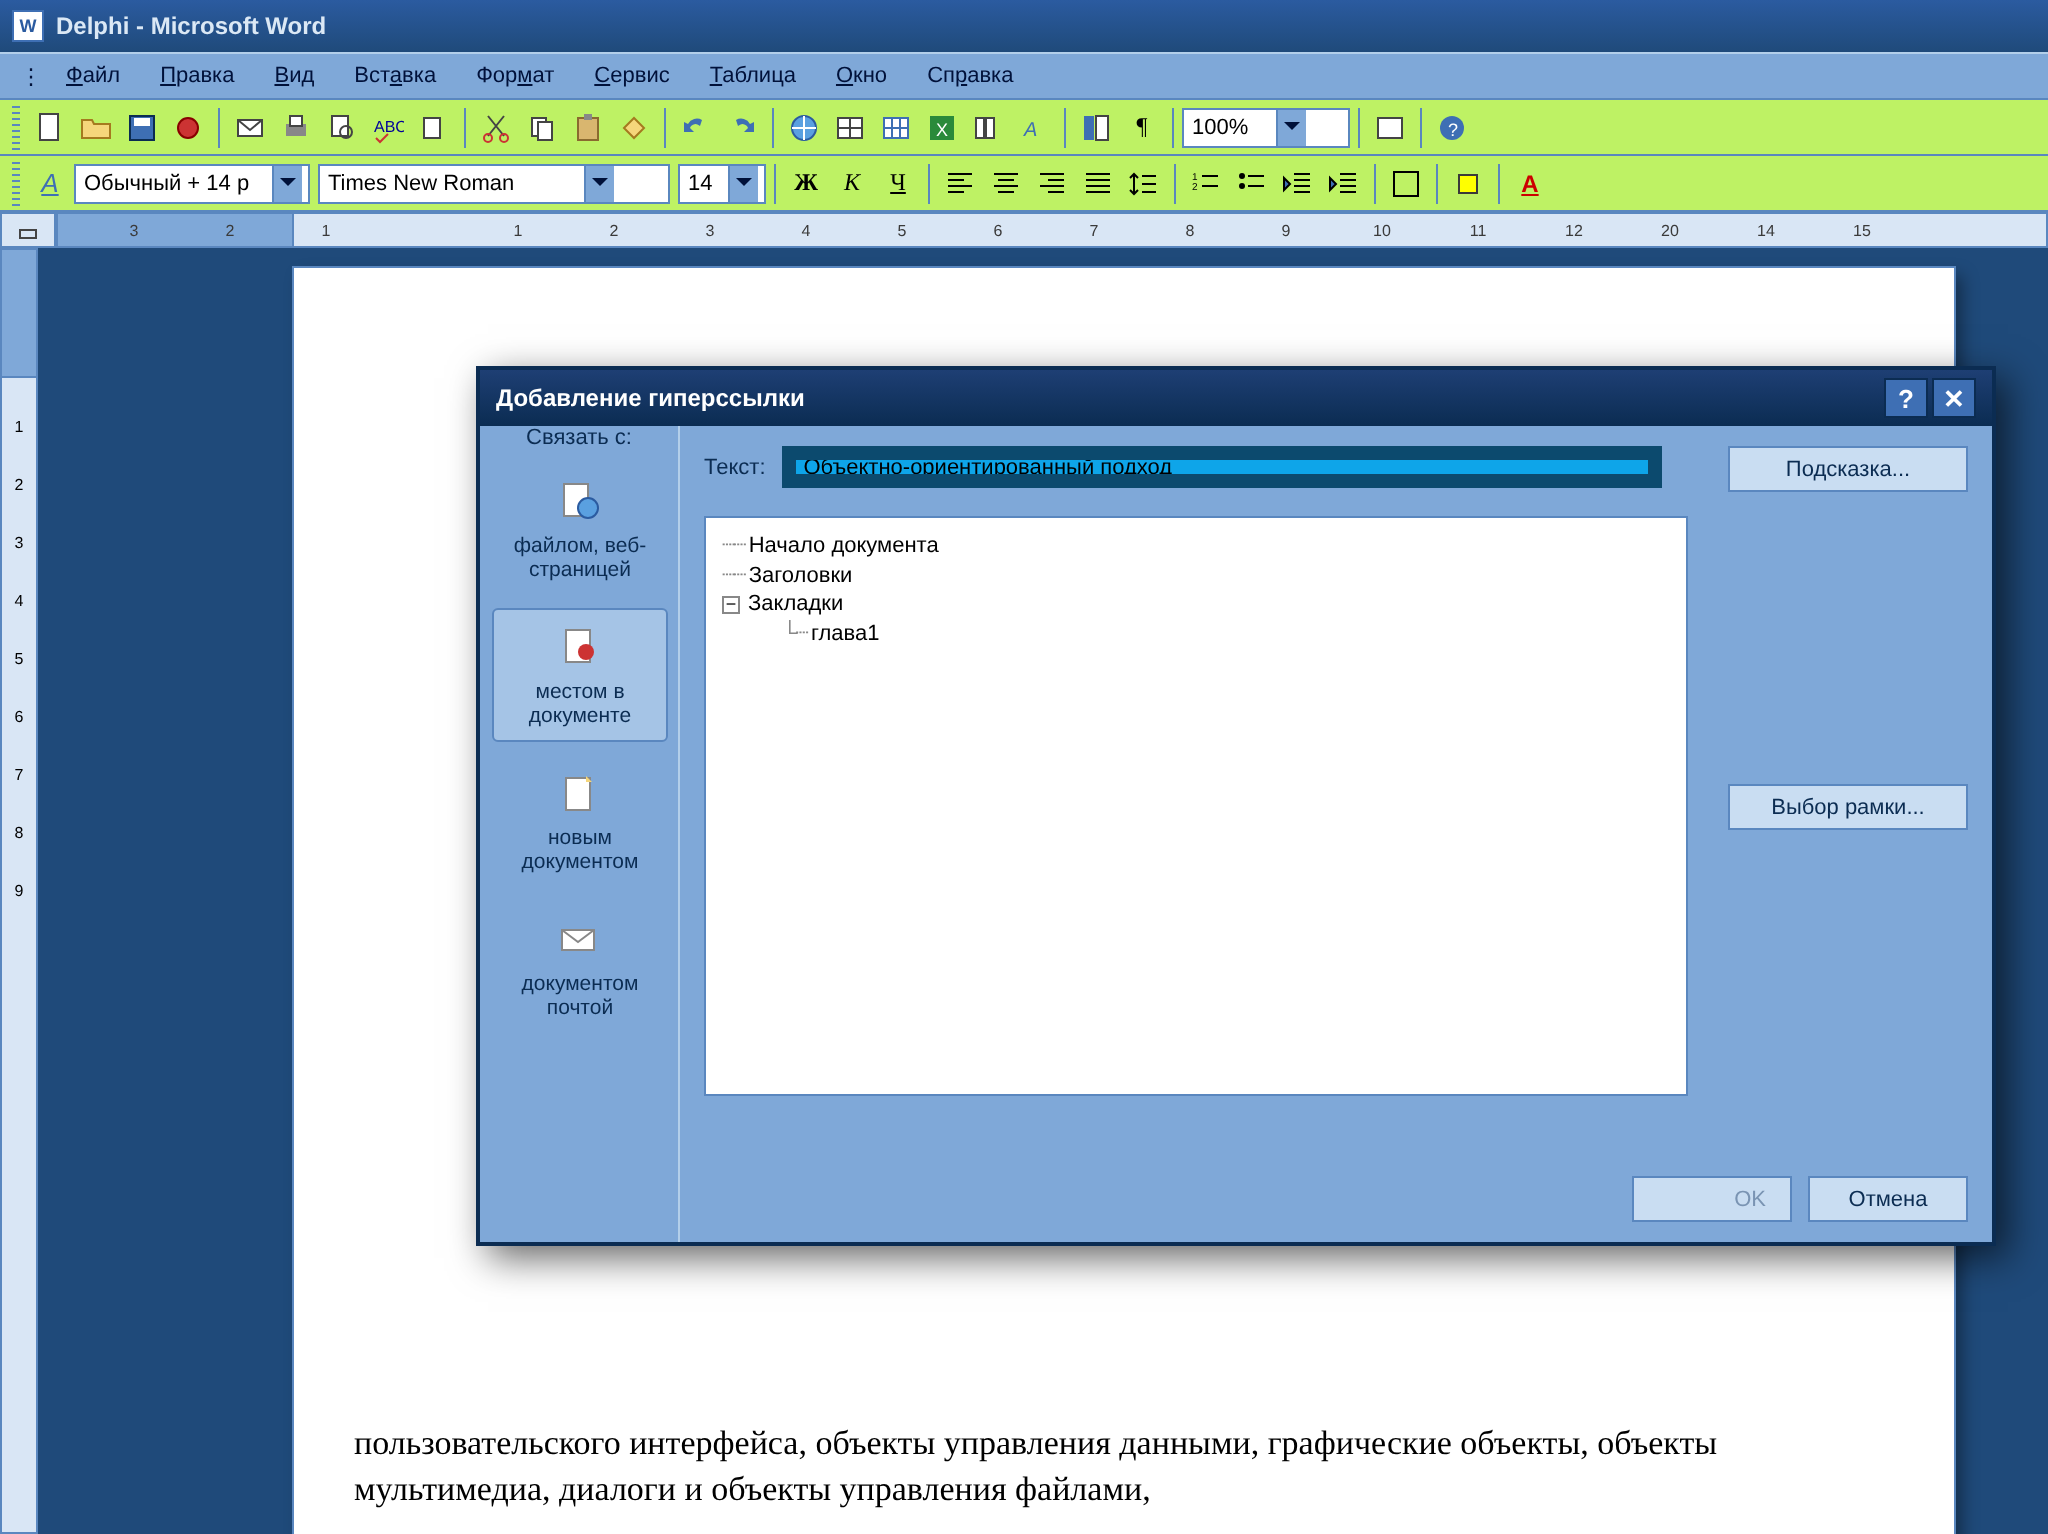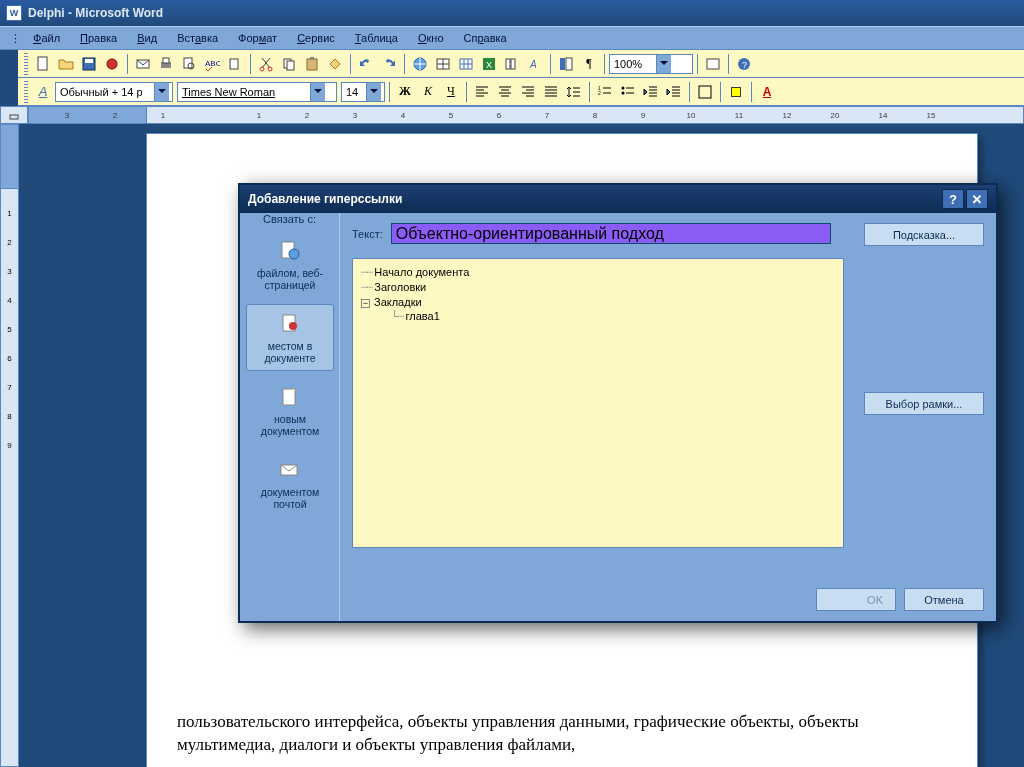--- a/index.html
+++ b/index.html
@@ -4,21 +4,21 @@
 <style>
   html, body { margin:0; padding:0; font-family: Tahoma, Arial, sans-serif; font-size:11px; background:#1f4a7a; width:1024px; height:767px; overflow:hidden; }
   * { box-sizing:border-box; }
   .titlebar { background: linear-gradient(to bottom,#2b5ba0,#1f4a7a); color:#cfdff0; height:26px; display:flex; align-items:center; padding:0 6px; }
   .titlebar .app-icon { width:16px; height:16px; background:#fff; border:1px solid #3e6fb4; margin-right:6px; display:flex; align-items:center; justify-content:center; color:#2b5ba0; font-weight:bold; font-size:9px; }
   .titlebar .title { font-size:12px; color:#dbe8f5; font-weight:bold; }
   .menubar { background:#7fa8d8; border-top:1px solid #b3cfea; border-bottom:1px solid #5a87bf; height:24px; display:flex; align-items:center; padding:0 8px; gap:0; }
   .menubar .menu-item { padding:3px 10px; color:#00113a; cursor:default; }
   .menubar .menu-item u { text-decoration:underline; }
   .menubar .arrow { color:#00113a; padding:0 2px; }
-  .toolbar-row { background:#fef9c3; border-bottom:1px solid #5a87bf; height:28px; display:flex; align-items:center; padding:0 3px; gap:1px; position:relative;margin-left:18px; }
+  .toolbar-row { background:#bef264; border-bottom:1px solid #5a87bf; height:28px; display:flex; align-items:center; padding:0 3px; gap:1px; position:relative; }
   .grip { width:4px; height:22px; background: repeating-linear-gradient(#5a87bf 0 1px, transparent 1px 3px); margin:0 3px; }
   .tbtn { width:22px; height:22px; display:flex; align-items:center; justify-content:center; border:1px solid transparent; border-radius:2px; cursor:default; }
   .tbtn svg { width:16px; height:16px; }
   .sep { width:1px; height:20px; background:#5a87bf; margin:0 3px; }
   .combo { display:flex; align-items:center; background:#fff; border:1px solid #5a87bf; height:20px; }
   .combo input { border:none; outline:none; font-size:11px; padding:0 4px; height:18px; background:#fff; }
   .combo .dd { width:15px; height:18px; background:#7fa8d8; border-left:1px solid #5a87bf; display:flex; align-items:center; justify-content:center; }
   .combo .dd::after { content:""; border:4px solid transparent; border-top-color:#00113a; margin-top:3px; }
   .fmt-ital { font-style:italic; }
   .fmt-b { font-weight:bold; } .fmt-i { font-style:italic; } .fmt-u { text-decoration:underline; }
@@ -44,24 +44,24 @@
   .dlg-title .ctl { width:22px; height:20px; background:#3e6fb4; border:1px solid #0b2c52; color:#fff; display:flex; align-items:center; justify-content:center; font-weight:bold; font-size:13px; cursor:default; }
   .dlg-body { display:flex; height:calc(100% - 28px); }
   .dlg-side { width:100px; padding:0 6px; display:flex; flex-direction:column; gap:0; border-right:1px solid #b3cfea; }
   .dlg-side .lbl { font-size:11px; color:#0b2c52; margin-bottom:6px; text-align:center;}
   .nav-btn { width:88px; padding:6px 2px 6px; text-align:center; font-size:10.5px; color:#0b2c52; border:1px solid transparent; border-radius:3px; cursor:default; margin-bottom:6px;}
   .nav-btn.selected { background:#a5c4e6; border:1px solid #5a87bf; }
   .nav-btn .ic { width:30px; height:26px; margin:0 auto 3px; display:flex; align-items:center; justify-content:center; }
   .dlg-main { flex:1; padding:10px 12px 10px 12px; position:relative; }
   .row { display:flex; align-items:center; gap:8px; margin-bottom:14px; }
   .row label { color:#0b2c52; font-size:11px; }
-  .tf { flex:1; height:21px; background:#8b5cf6; border:1px solid #0c4a6e; padding:0 4px; font-size:16px; color:#000; outline:none; }
+  .tf { flex:1; height:21px; background:#0ea5e9; border:7px solid #0c4a6e; padding:0 4px; font-size:11px; color:#000; outline:none; }
   .btn { background:#c9ddf2; border:1px solid #5a87bf; height:23px; padding:0 12px; font-size:11px; color:#0b2c52; cursor:default; min-width:90px; }
   .btn.disabled { color:#7a94b3; }
-  .tree-box { background:#fef9c3; border:1px solid #5a87bf; width:492px; height:290px; padding:6px 8px; font-size:11px; color:#000; overflow:auto; }
+  .tree-box { background:#ffffff; border:1px solid #5a87bf; width:492px; height:290px; padding:6px 8px; font-size:11px; color:#000; overflow:auto; }
   .tree-box .node { padding:1px 0; white-space:nowrap; }
   .tree-box .exp { display:inline-block; width:9px; height:9px; border:1px solid #888; text-align:center; line-height:7px; font-size:9px; margin-right:4px; vertical-align:middle; }
   .tree-box .dash { color:#888; letter-spacing:-1px; }
   .right-col { position:absolute; right:12px; top:10px; width:120px; display:flex; flex-direction:column; gap:28px; }
   .footer-btns { position:absolute; right:12px; bottom:10px; display:flex; gap:8px; }
   .color-swatch { display:inline-block; width:10px; height:10px; vertical-align:middle; border:1px solid #3a3a3a; }
 </style>
 </head>
 <body>
 
@@ -236,21 +236,21 @@
     </div>
 </div>
 
 <div class="toolbar-row">
   <div class="grip"></div>
   <div class="tbtn fmt-ital" style="color:#3e6fb4; font-size:13px; text-decoration:underline;">A</div>
   <div class="combo" style="width:118px;">
     <input style="width: 98px;" value="Обычный + 14 р">
     <div class="dd"></div>
   </div>
-  <div class="combo" style="width:160px; margin-left:3px;text-decoration:underline;">
+  <div class="combo" style="width:176px; margin-left:3px;">
     <input style="width: 132px;" value="Times New Roman">
     <div class="dd"></div>
   </div>
   <div class="combo" style="width:44px; margin-left:3px;">
     <input style="width: 24px;" value="14">
     <div class="dd"></div>
   </div>
   <div class="sep"></div>
   <div class="tbtn text fmt-b">Ж</div>
   <div class="tbtn text fmt-i">К</div>

